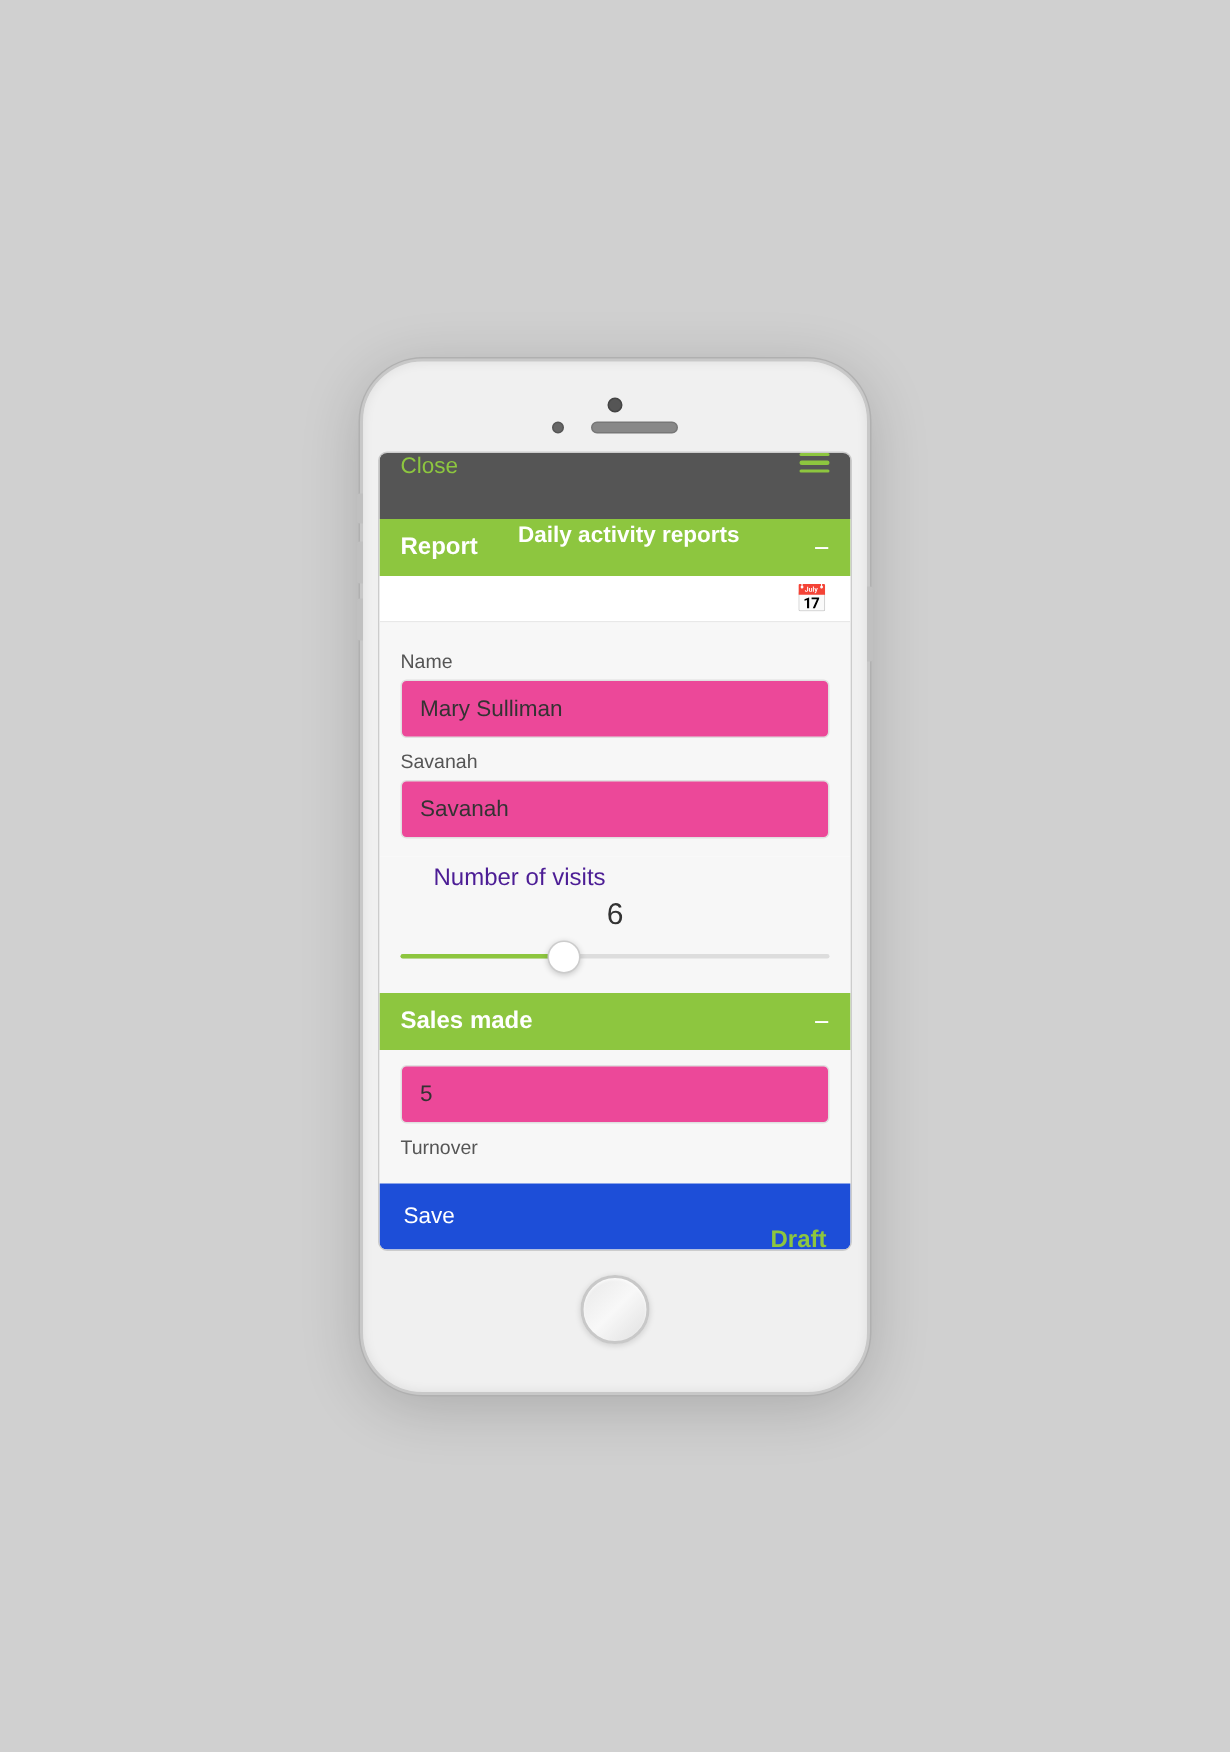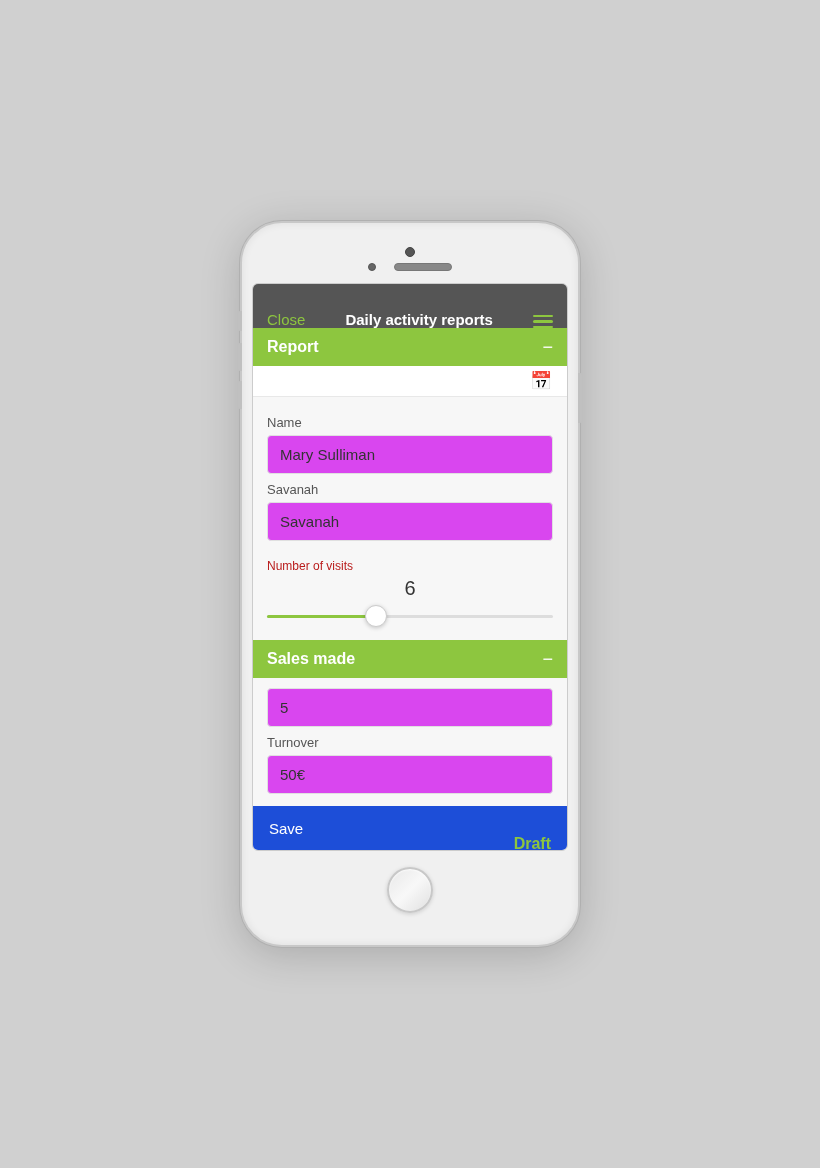--- a/index.html
+++ b/index.html
@@ -71,21 +71,21 @@
       background: #fff;
       border-radius: 6px;
       overflow: hidden;
       border: 1px solid #ccc;
     }
 
     
     .nav-bar {
       background: #555;
       display: flex;
-      align-items: flex-end;
+      align-items: flex-start;
       justify-content: space-between;
       padding: 0 14px;
       height: 44px;
       gap: 34px;
     }
 
     .nav-close {
       color: #8dc63f;
       font-size: 15px;
       font-weight: 500;
@@ -158,39 +158,40 @@
     }
 
     .field-label {
       color: #555;
       font-size: 13px;
       margin-bottom: 5px;
       margin-top: 8px;
     }
 
     .field-input {
-      background: #d946ef;
+      background: #ec4899;
       border: 1px solid #e0e0e0;
       border-radius: 4px;
       padding: 10px 12px;
       font-size: 15px;
       color: #333;
       width: 100%;
     }
 
     
     .slider-section {
       padding: 6px 14px 12px 14px;
       background: #f7f7f7;
     }
 
     .slider-label {
-      color: #b91c1c;
-      font-size: 12px;
+      color: #4c1d95;
+      font-size: 16px;
       margin-bottom: 4px;
+      margin-left: 22px;
     }
 
     .slider-value {
       text-align: center;
       font-size: 20px;
       font-weight: 500;
       color: #333;
       margin-bottom: 4px;
     }
 
@@ -382,21 +383,20 @@
 
     <div class="sales-section-header">
       <span class="sales-section-title">Sales made</span>
       <span class="section-collapse-icon">−</span>
     </div>
 
     <div class="form-body">
       <div class="field-input">5</div>
 
       <div class="field-label">Turnover</div>
-      <div class="field-input">50€</div>
     </div>
 
     <div class="bottom-bar">
       <span class="bottom-save">Save</span>
       <span class="bottom-draft">Draft</span>
     </div>
 
   </div>
 
   <div class="phone-bottom">

